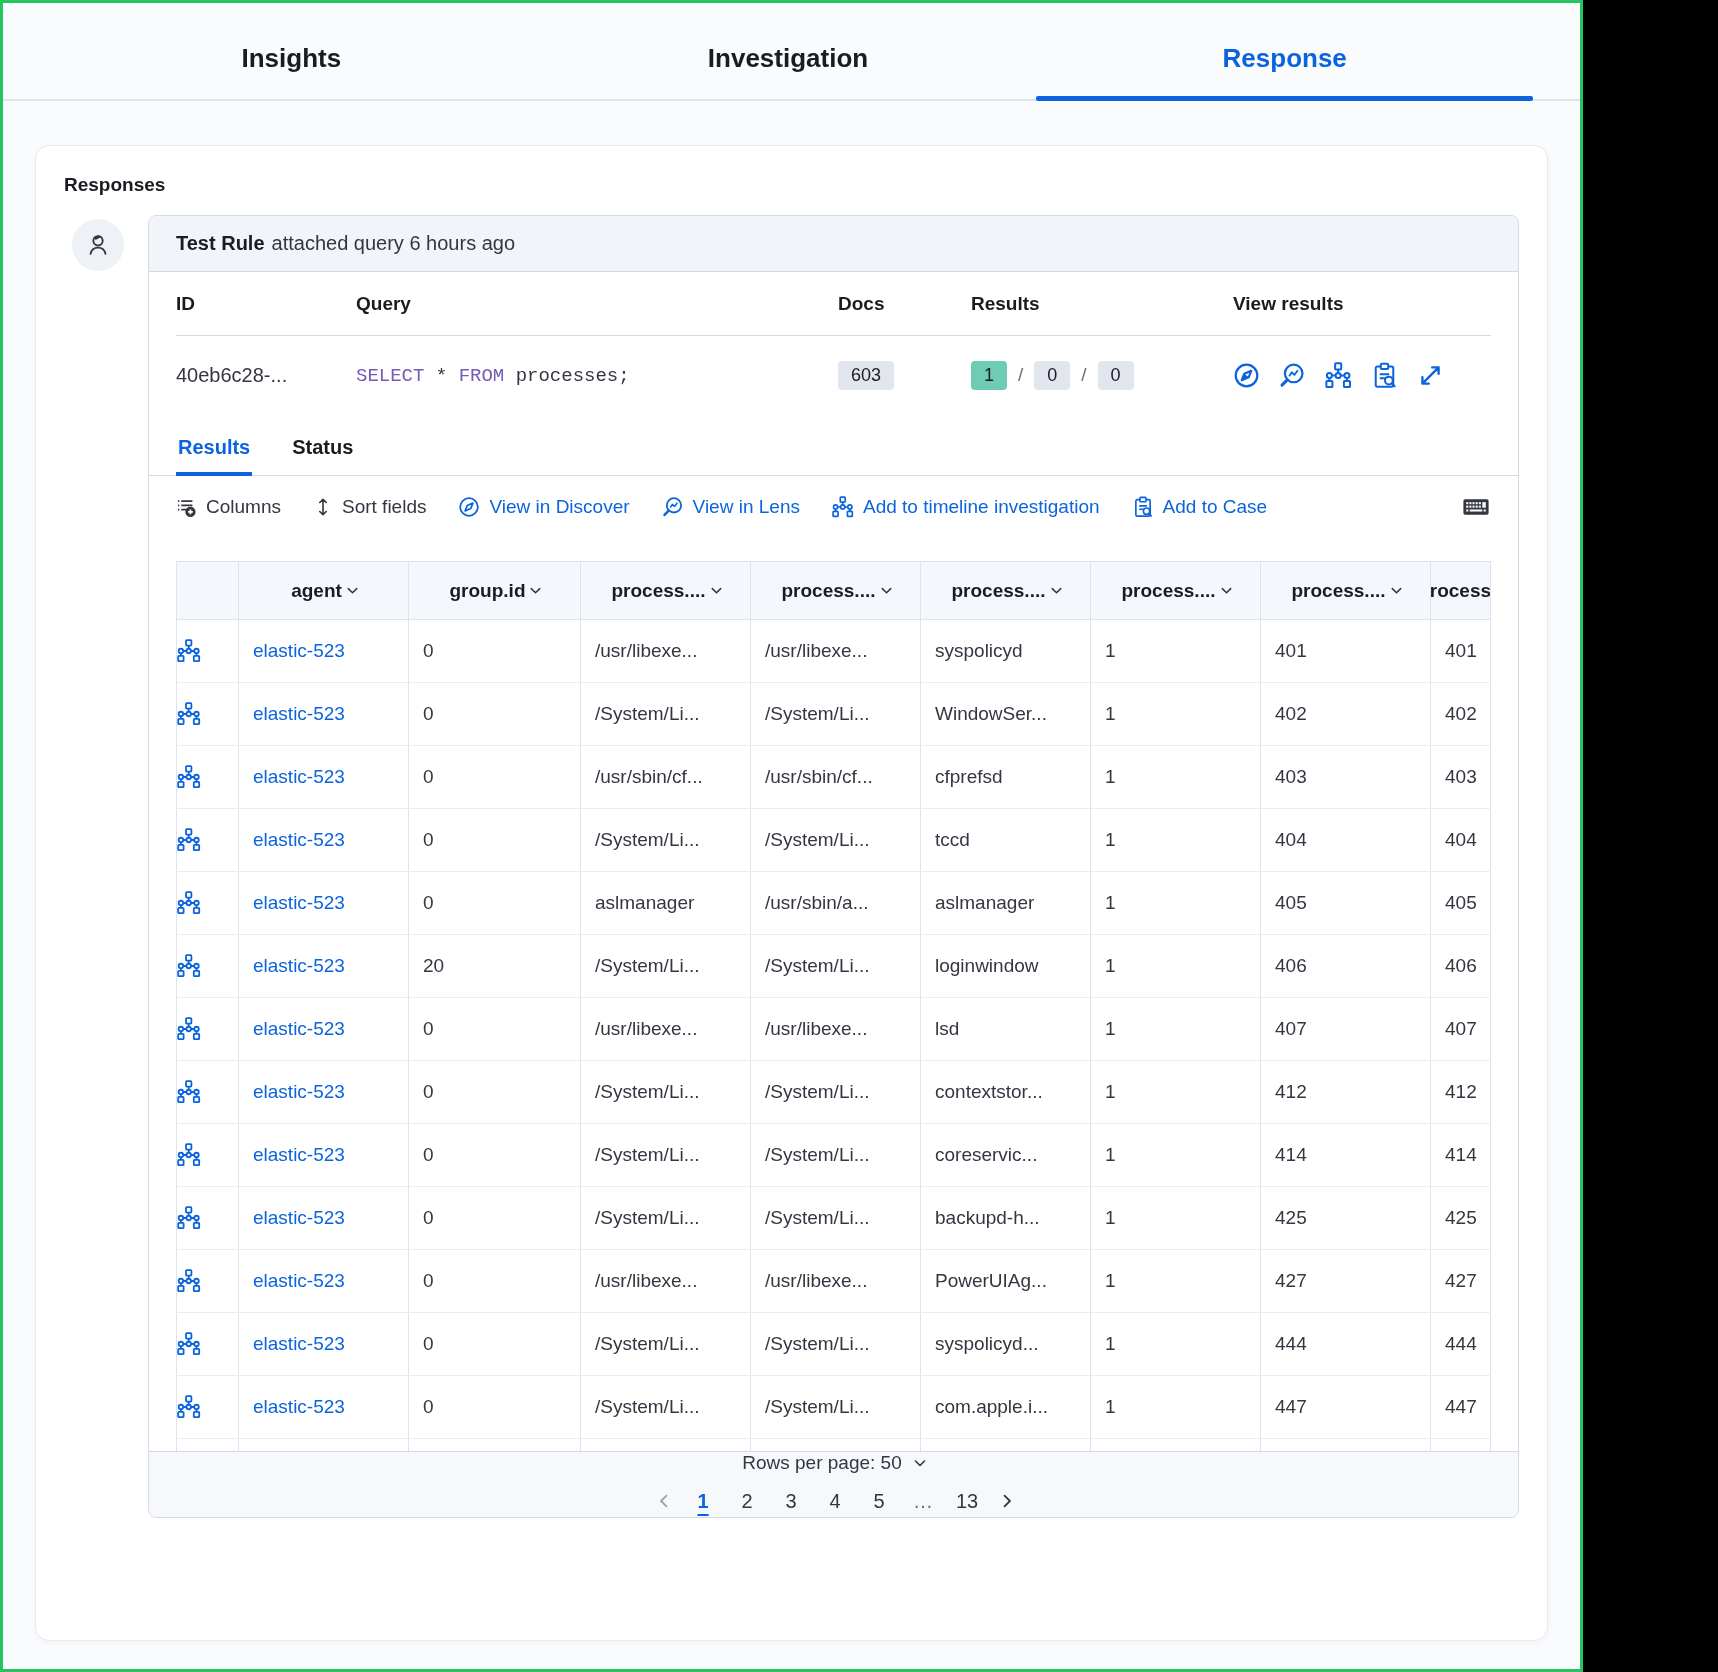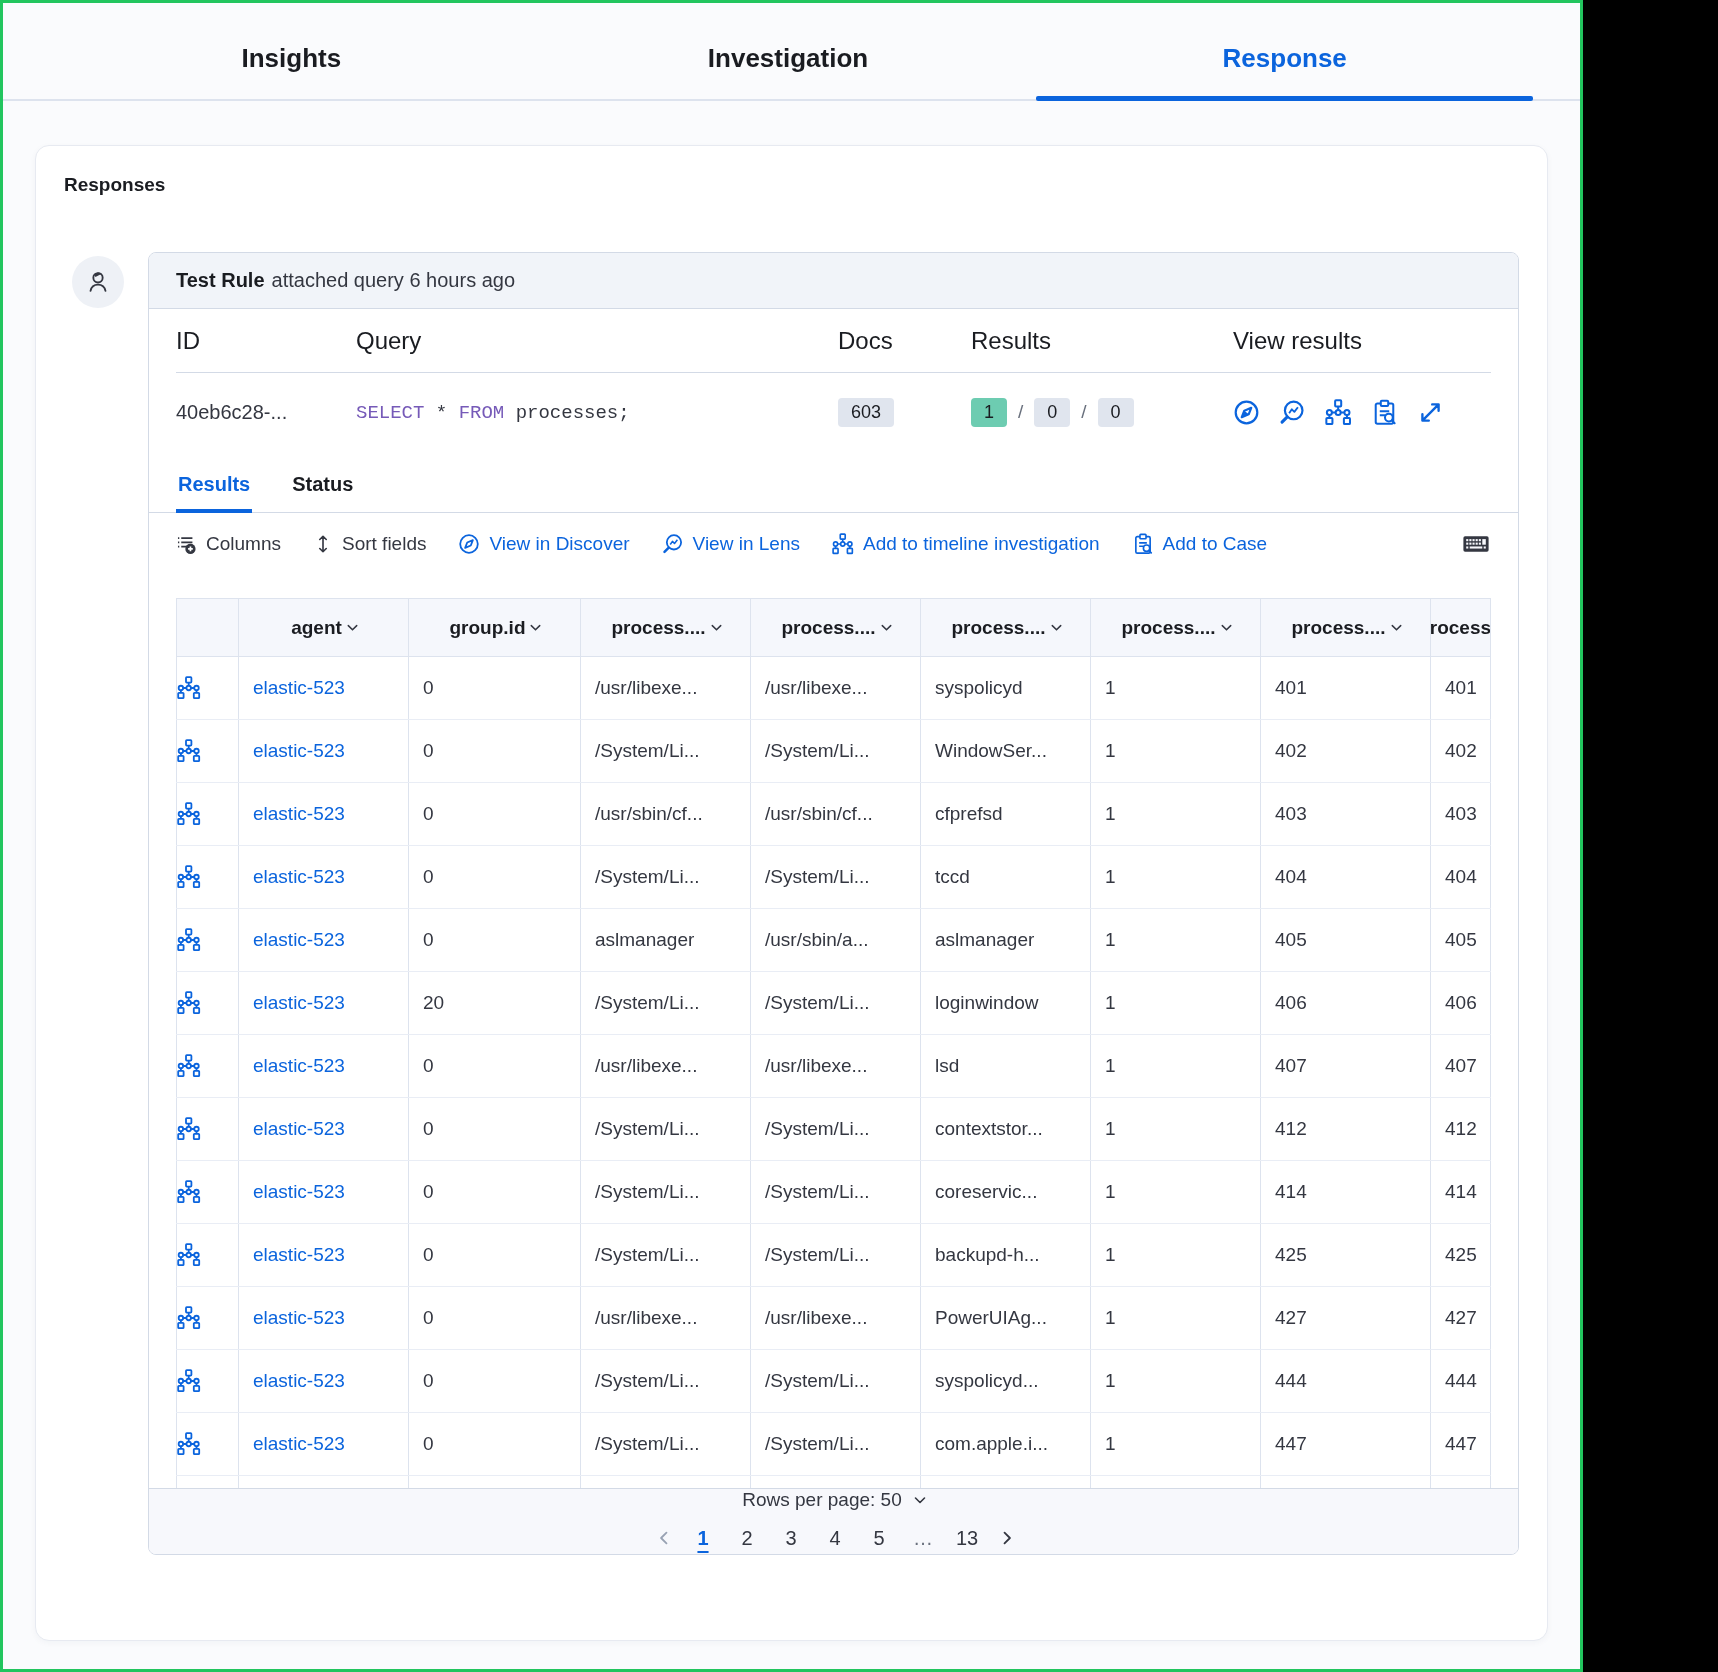--- a/index.html
+++ b/index.html
@@ -16,31 +16,31 @@
   .tabbar{border-bottom:2px solid var(--gridv); background:var(--pagebg);}
   .tabs{margin-left:40px; width:1490px; display:flex;}
   .tab{flex:1; text-align:center; padding:40px 0 25px; font-size:26px; font-weight:700; color:var(--ink); position:relative; cursor:pointer;}
   .tab.active{color:var(--accent);}
   .tab.active::after{content:""; position:absolute; left:0; right:0; bottom:-2px; height:5px; background:var(--accent); border-radius:2px;}
 
   
   .card{margin:44px 32px 0; height:1496px; background:#fff; border:1px solid #e7eaf1; border-radius:14px; padding:28px 28px 0; box-shadow:0 2px 6px rgba(30,40,70,.04);}
   .sec-title{font-size:19px; font-weight:700; color:var(--ink);}
 
-  .comment{display:flex; margin-top:56px;}
+  .comment{display:flex; margin-top:19px;}
   .avatar{flex:0 0 52px; width:52px; height:52px; border-radius:50%; background:#eef1f6; display:flex; align-items:center; justify-content:center; margin:4px 24px 0 8px; color:var(--text);}
   .panel{flex:1; border:1px solid var(--border); border-radius:8px; background:#fff; overflow:hidden;}
   .panel-header{background:var(--panelhead); border-bottom:1px solid var(--border); padding:16px 27px; font-size:20px; color:var(--text);}
   .panel-header .author{font-weight:700; color:var(--ink);}
   .panel-header .rest{margin-left:7px;}
 
   
   .meta{padding:0 27px;}
   .meta-row{display:flex; align-items:center;}
-  .meta-head{height:64px; font-size:24px; font-weight:400; color:var(--ink); border-bottom:1px solid var(--border);}
+  .meta-head{height:64px; font-size:19px; font-weight:700; color:var(--ink); border-bottom:1px solid var(--border);}
   .meta-vals{height:78px; font-size:20px; color:var(--text);}
   .mc-id{width:180px;} .mc-query{width:482px;} .mc-docs{width:133px;} .mc-agents{width:262px;} .mc-view{flex:1;}
   .query{font-family:"Liberation Mono","DejaVu Sans Mono",monospace; font-size:19px; color:var(--text);}
   .query .kw{color:var(--kw);}
   .badge{display:inline-block; background:var(--badge); border-radius:4px; padding:4px 13px; font-size:18px; font-weight:500; color:var(--ink); text-align:center; min-width:22px;}
   .badge.teal{background:var(--teal);}
   .agents-group{display:flex; align-items:center; gap:11px; color:var(--muted); font-size:19px;}
   .view-icons{display:flex; align-items:center; gap:19px; color:var(--accent);}
   .view-icons .vicon{cursor:pointer; display:inline-flex;}
 

